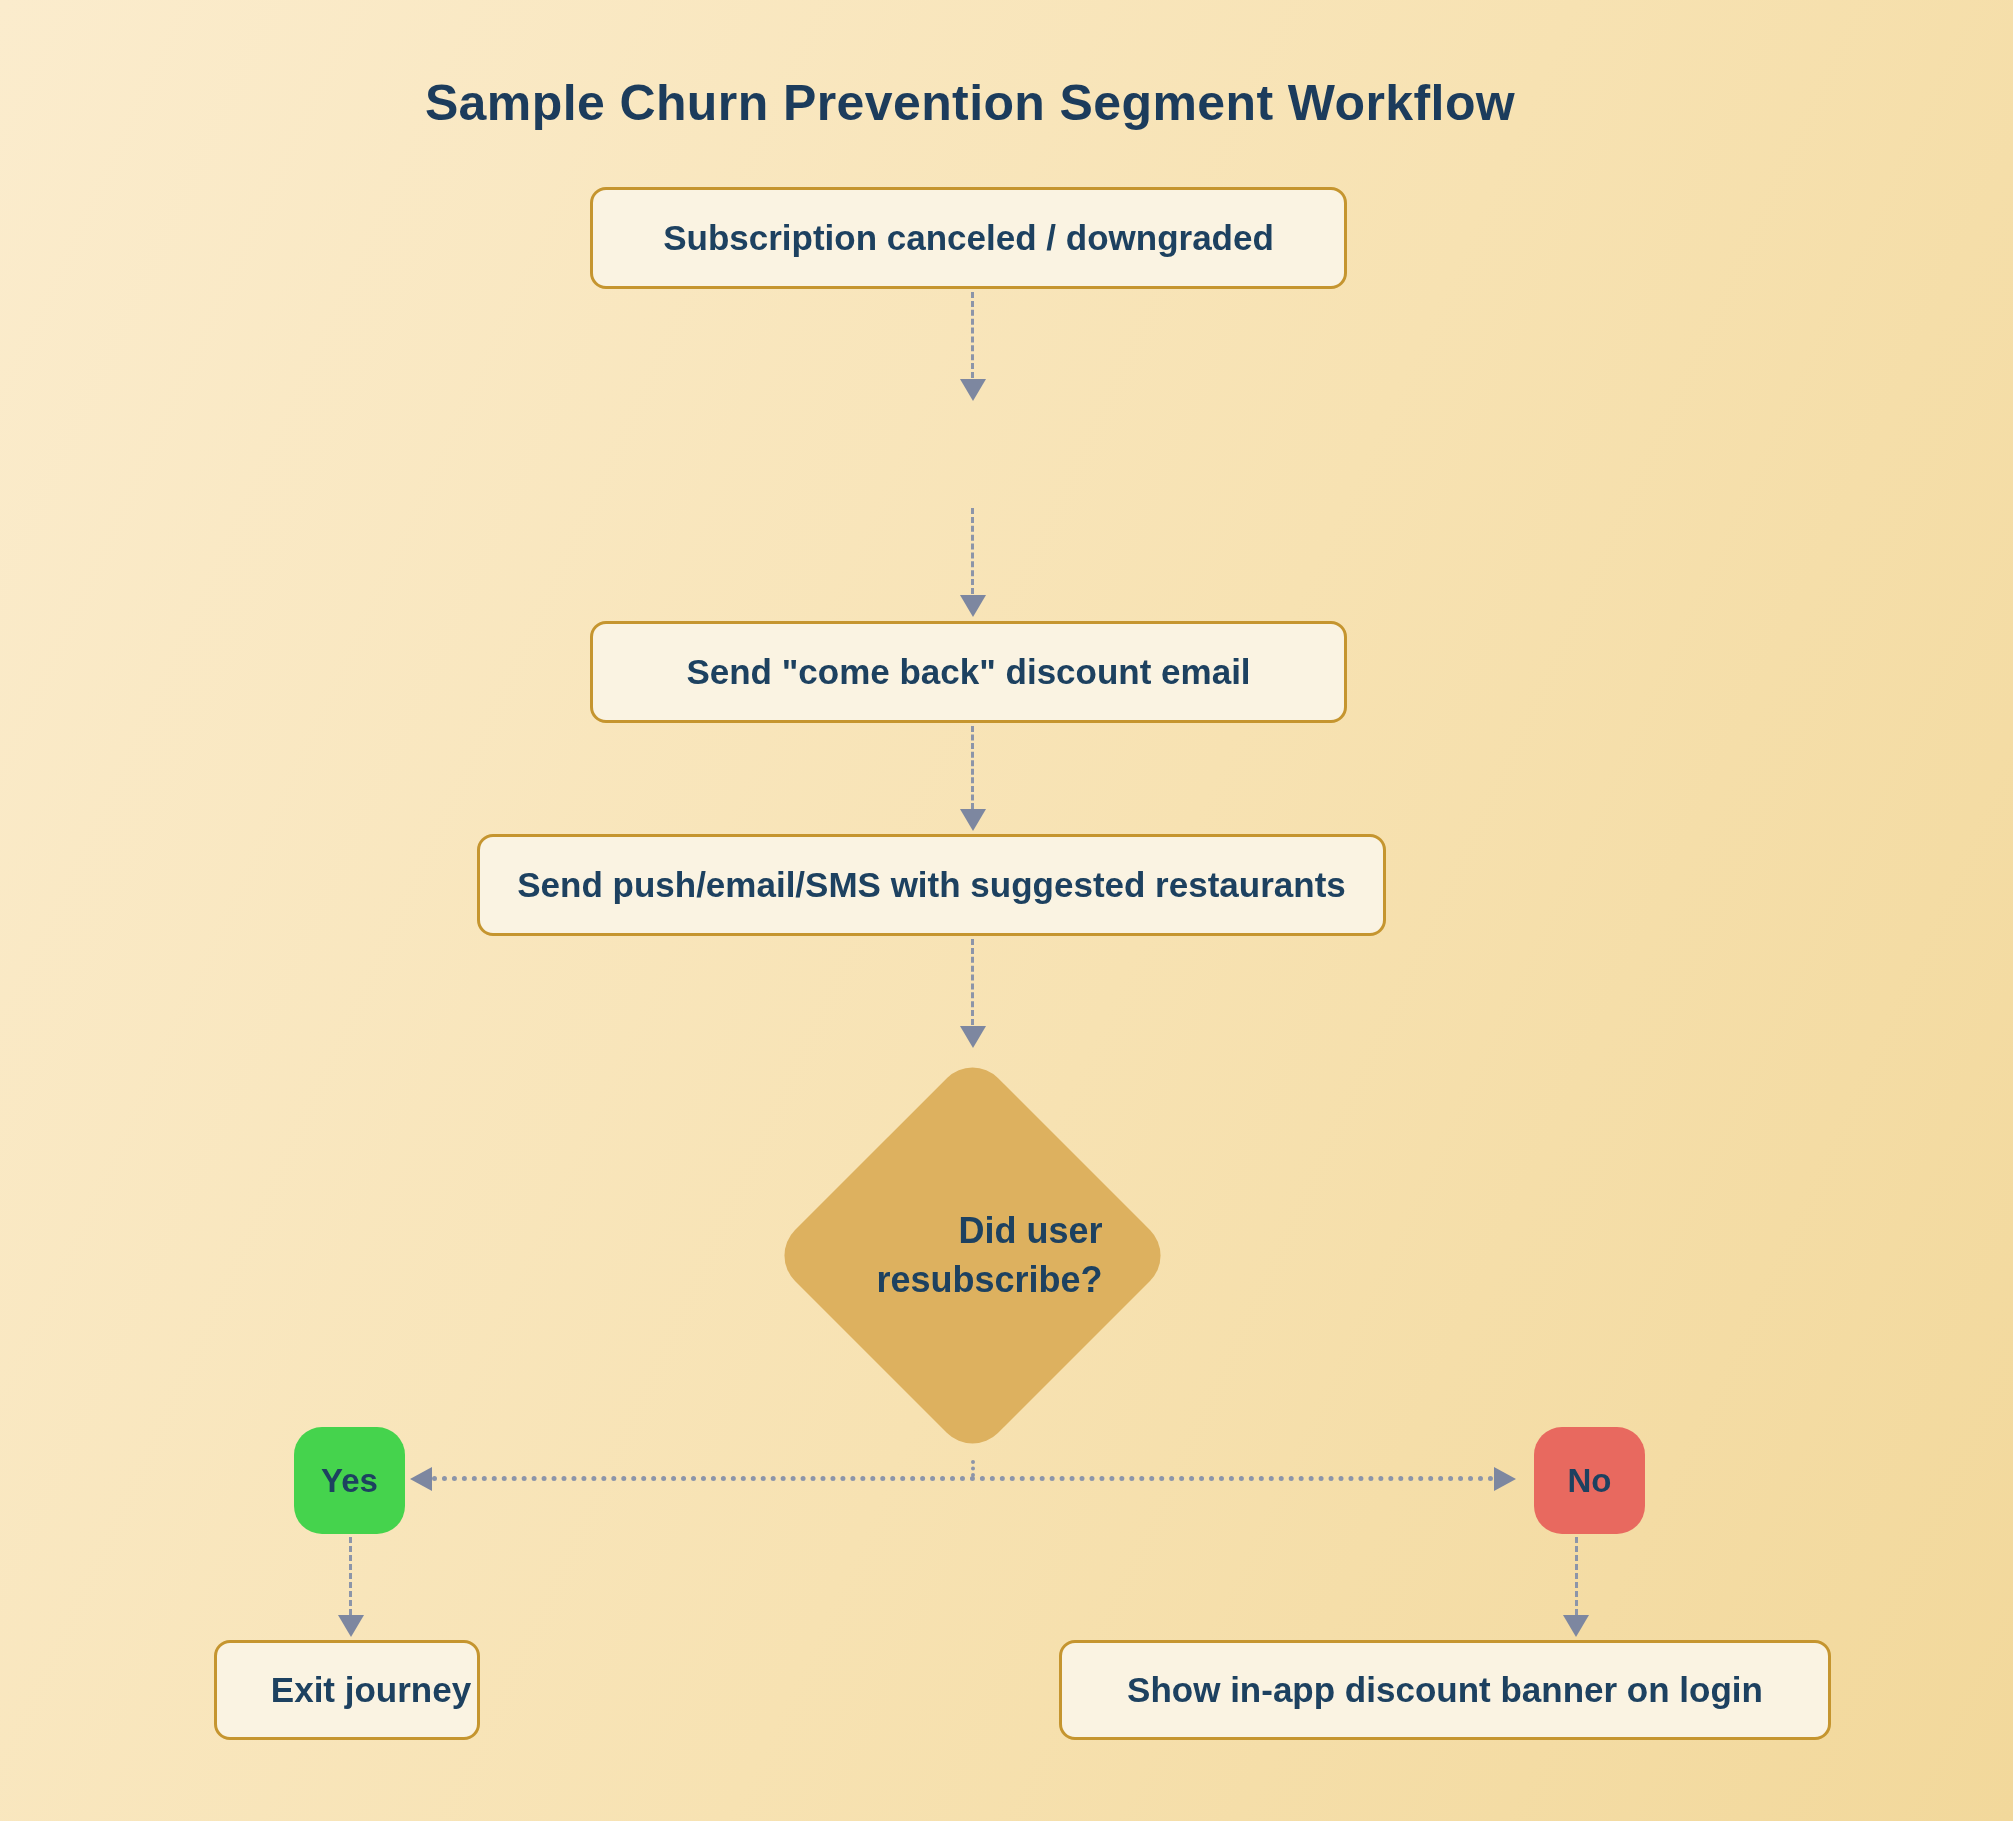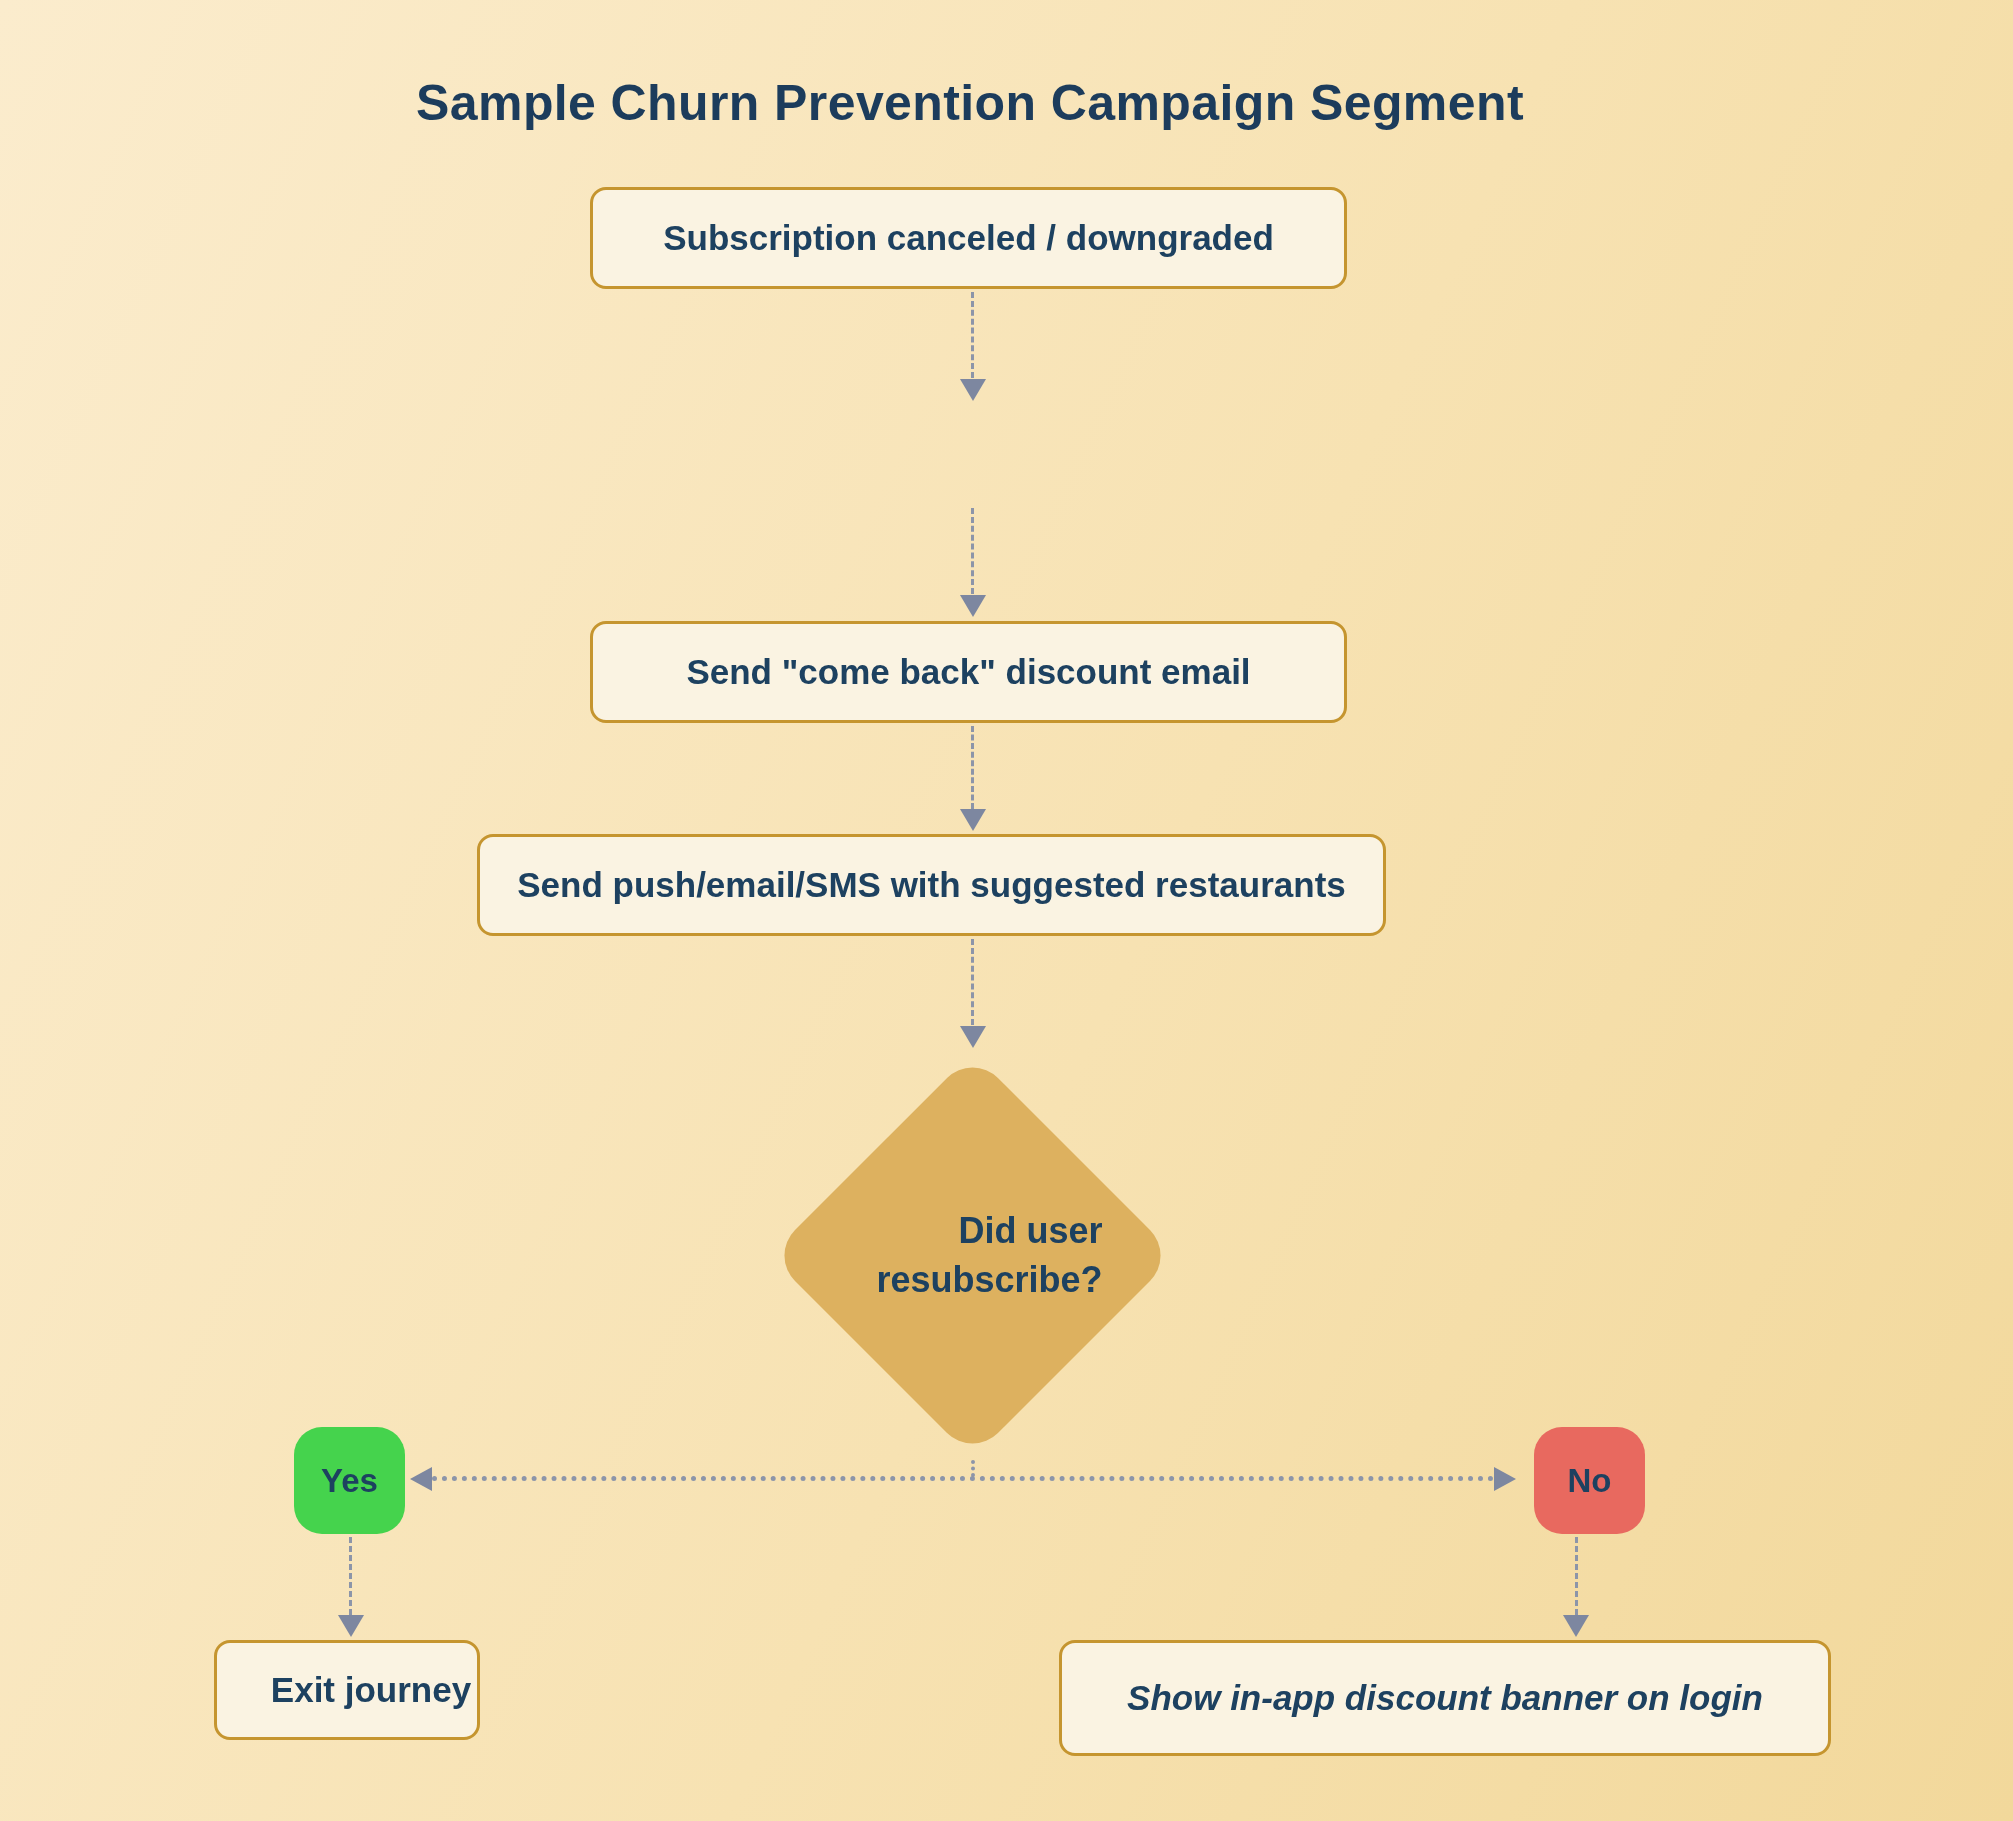--- a/index.html
+++ b/index.html
@@ -30,21 +30,21 @@
     border:3.5px solid var(--node-border);
     border-radius:16px;
     display:flex;align-items:center;justify-content:center;
     color:var(--text);font-weight:bold;font-size:35px;text-align:center;
   }
   .step1{left:590px;top:187px;width:757px;height:102px;}
   .step2{left:590px;top:403px;width:757px;height:102px;}
   .step3{left:590px;top:621px;width:757px;height:102px;}
   .step4{left:477px;top:834px;width:909px;height:102px;}
   .exit-box{left:214px;top:1640px;width:266px;height:100px;padding-left:48px;}
-  .banner-box{left:1059px;top:1640px;width:772px;height:116px;font-style:italic;}
+  .banner-box{left:1059px;top:1640px;width:772px;height:100px;}
 
   .vline{position:absolute;width:0;border-left:3.5px dashed var(--connector);}
   .e1{left:971px;top:292px;height:86px;}
   .e2{left:971px;top:508px;height:86px;}
   .e3{left:971px;top:726px;height:83px;}
   .e4{left:971px;top:939px;height:86px;}
   .stub{left:971px;top:1460px;height:17.3px;border-left-style:dotted;border-left-width:4.3px;}
   .yes-drop{left:349px;top:1537px;height:78px;}
   .no-drop{left:1575px;top:1537px;height:78px;}
 
@@ -84,21 +84,21 @@
     color:var(--text);font-size:33px;font-weight:bold;text-align:right;
   }
   .yes-badge{left:294px;top:1427px;background:var(--yes-bg);}
   .no-badge{left:1522px;top:1427px;background:var(--no-bg);margin-left:12px;}
 </style>
 </head>
 <body>
 
 <div id="canvas">
 
-  <div class="title">Sample Churn Prevention Campaign Segment</div>
+  <div class="title">Sample Churn Prevention Segment Workflow</div>
 
   <div class="box step1">
     <span>Subscription canceled / downgraded</span>
   </div>
 
   <div class="vline e1"></div>
   <div class="arrow-down a1"></div>
 
 
   <div class="vline e2"></div>

